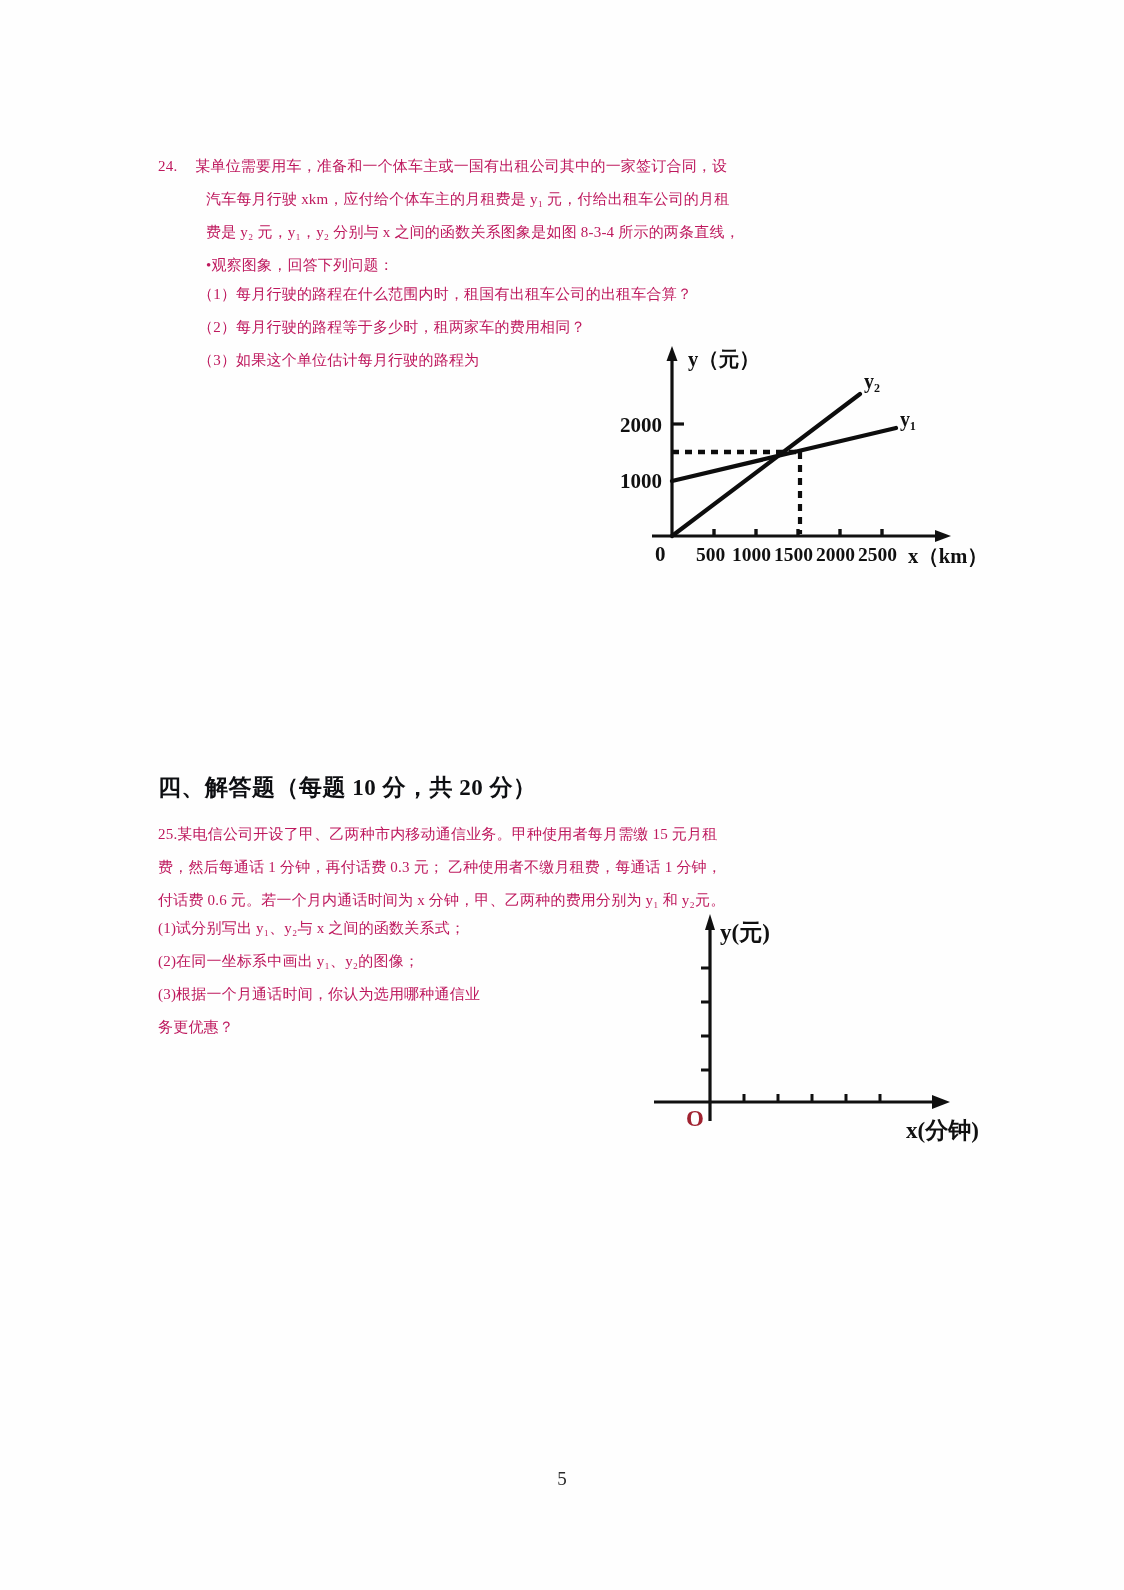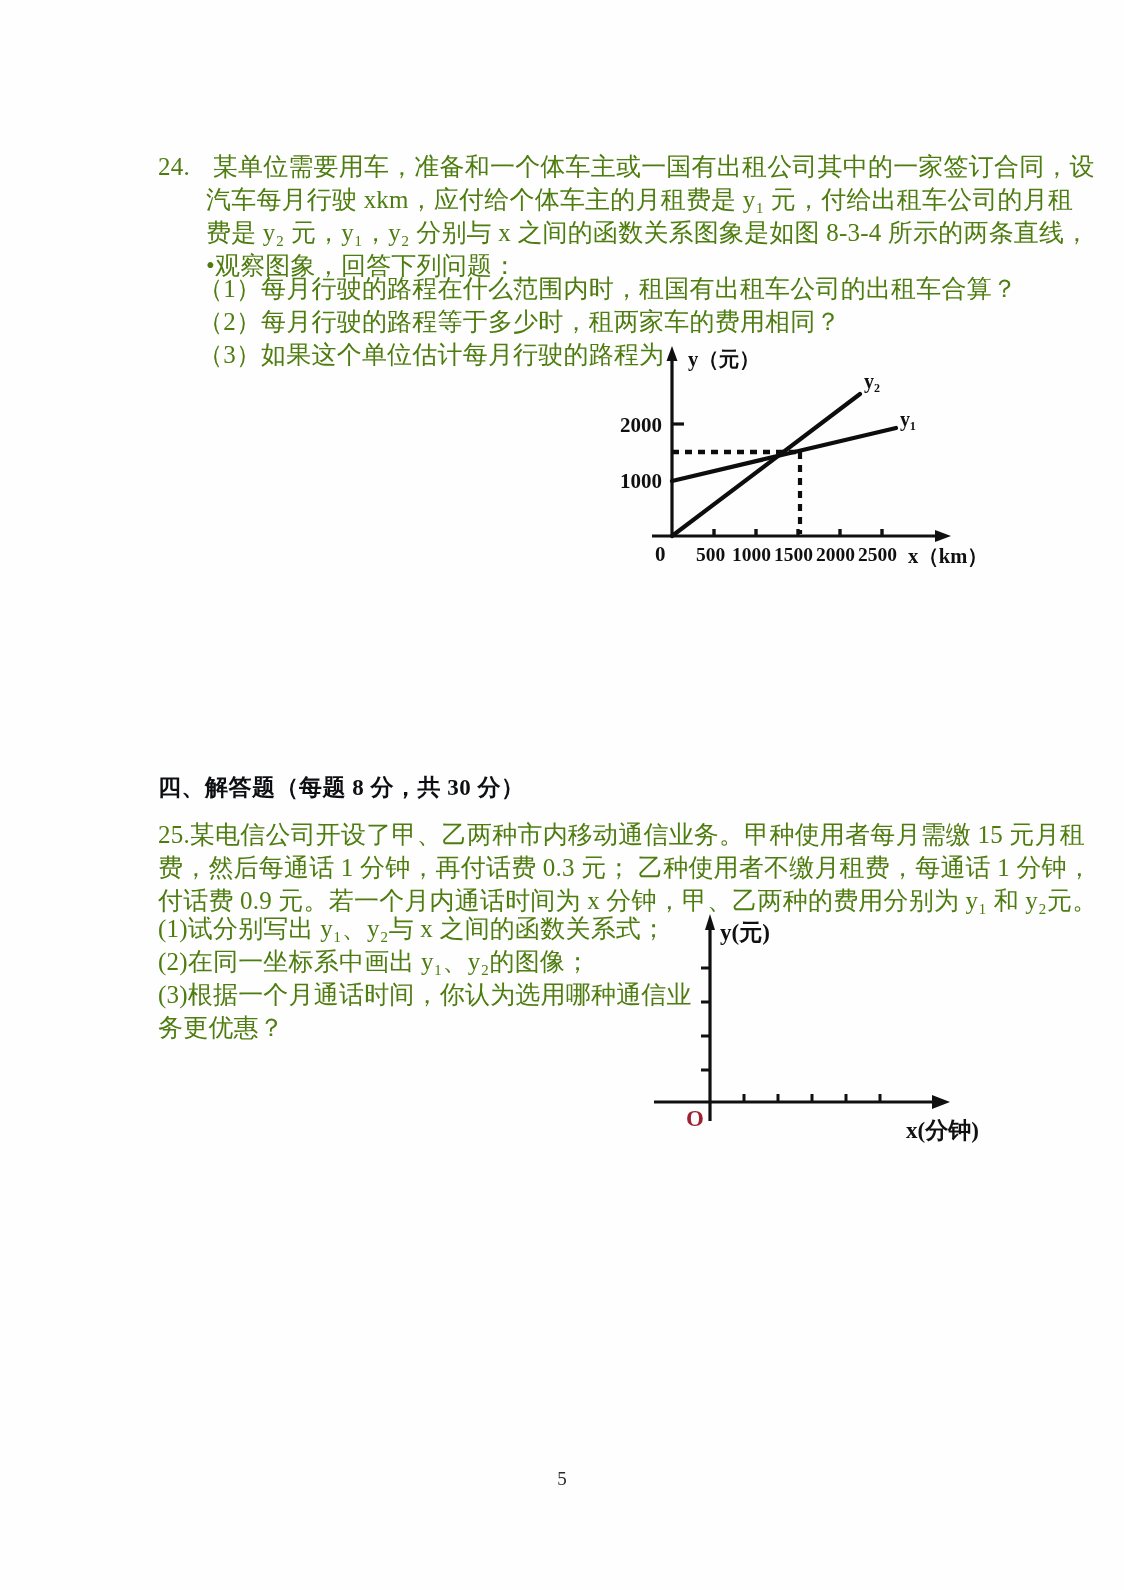--- a/index.html
+++ b/index.html
@@ -18,23 +18,23 @@
 
   .page {
     position: absolute;
     inset: 0;
     background: #fefefe;
   }
 
   
   .qblock {
     position: absolute;
-    font-size: 25px;
+    font-size: 15px;
     line-height: 33px;
-    color: #4d7c0f;
+    color: #be185d;
     letter-spacing: 0.2px;
   }
   .qline { white-space: nowrap; }
 
   .num {
     font-family: "Liberation Serif", serif;
   }
 
   
   .section-head {
@@ -55,21 +55,21 @@
   .page-number {
     position: absolute;
     left: 0;
     right: 0;
     text-align: center;
     font-size: 19px;
     color: #2a2a2a;
   }
 
   .q24-text { left: 158px; top: 150px; width: 840px; }
-  .q24-sub { left: 158px; top: 272px; width: 800px; }
+  .q24-sub { left: 158px; top: 278px; width: 800px; }
 
   .q25-text { left: 158px; top: 818px; width: 840px; }
   .q25-sub  { left: 158px; top: 912px; width: 560px; }
 </style>
 </head>
 <body>
 
 <div class="page">
 
   <div class="qblock q24-text">
@@ -127,26 +127,26 @@
       <text x="208" y="225" font-family="'Liberation Serif', serif" font-size="19.5" font-weight="bold" fill="#101010">2000</text>
       <text x="250" y="225" font-family="'Liberation Serif', serif" font-size="19.5" font-weight="bold" fill="#101010">2500</text>
 
       <text x="300" y="227" font-family="'Liberation Serif', serif" font-size="20.5" font-weight="bold" fill="#101010">x（km）</text>
 
       <text x="256" y="52" font-family="'Liberation Serif', serif" font-size="20" font-weight="bold" fill="#101010">y₂</text>
       <text x="292" y="90" font-family="'Liberation Serif', serif" font-size="20" font-weight="bold" fill="#101010">y₁</text>
     </svg>
   </div>
 
-  <div class="section-head" style="left:158px; top:772px;">四、解答题（每题 8 分，共 30 分）</div>
+  <div class="section-head" style="left:158px; top:772px;">四、解答题（每题 10 分，共 20 分）</div>
 
   <div class="qblock q25-text">
     <div class="qline">25.某电信公司开设了甲、乙两种市内移动通信业务。甲种使用者每月需缴 15 元月租</div>
     <div class="qline">费，然后每通话 1 分钟，再付话费 0.3 元； 乙种使用者不缴月租费，每通话 1 分钟，</div>
-    <div class="qline">付话费 0.9 元。若一个月内通话时间为 x 分钟，甲、乙两种的费用分别为 y₁ 和 y₂元。</div>
+    <div class="qline">付话费 0.6 元。若一个月内通话时间为 x 分钟，甲、乙两种的费用分别为 y₁ 和 y₂元。</div>
   </div>
 
   <div class="qblock q25-sub">
     <div class="qline">(1)试分别写出 y₁、y₂与 x 之间的函数关系式；</div>
     <div class="qline">(2)在同一坐标系中画出 y₁、y₂的图像；</div>
     <div class="qline">(3)根据一个月通话时间，你认为选用哪种通信业</div>
     <div class="qline">务更优惠？</div>
   </div>
 
   <div class="graph" style="left:648px; top:906px;">

